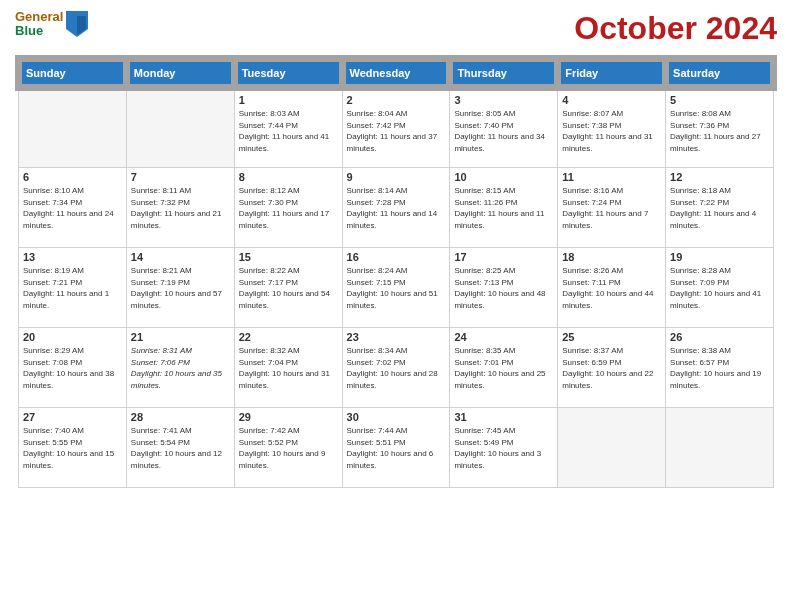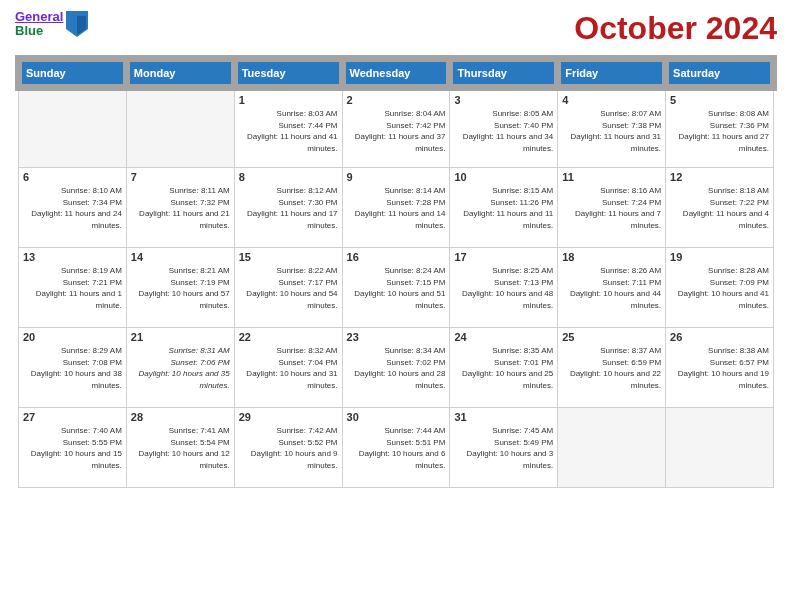--- a/index.html
+++ b/index.html
@@ -26,21 +26,21 @@
       display: flex;
       align-items: center;
     }
     .logo-text {
       display: flex;
       flex-direction: column;
       font-size: 13px;
       font-weight: bold;
       line-height: 1.1;
     }
-    .logo-general { color: #6d28d9; text-decoration: underline; }
+    .logo-general { color: #a16207; }
     .logo-blue { color: #15803d; }
     .title-block {
       text-align: right;
     }
     .month-title {
       font-size: 32px;
       font-weight: bold;
       color: #b91c1c;
     }
     .subtitle {
@@ -77,21 +77,20 @@
       font-size: 11px;
       font-weight: bold;
       color: #333;
       display: block;
       margin-bottom: 2px;
     }
     .cell-text {
       font-size: 8px;
       line-height: 1.45;
       color: #333;
-      text-align: right;
     }
   </style>
 </head>
 <body>
 
 <div class="page">
   <div class="header">
     <div class="logo">
       <div style="display:flex;align-items:center;">
         <div class="logo-text">

